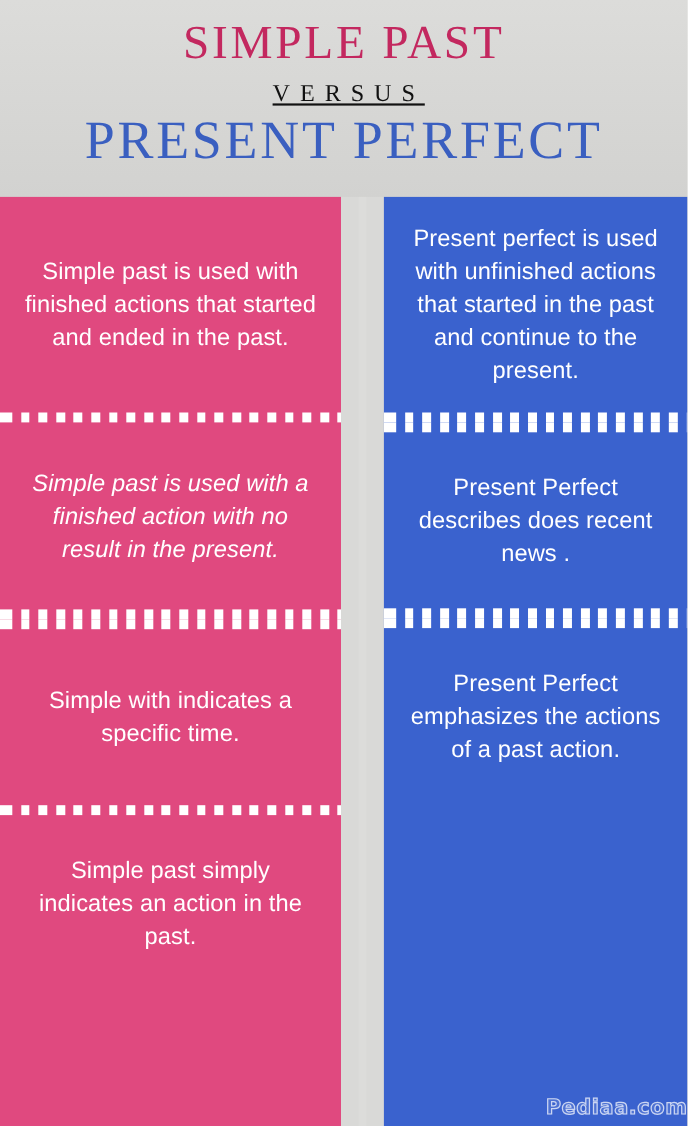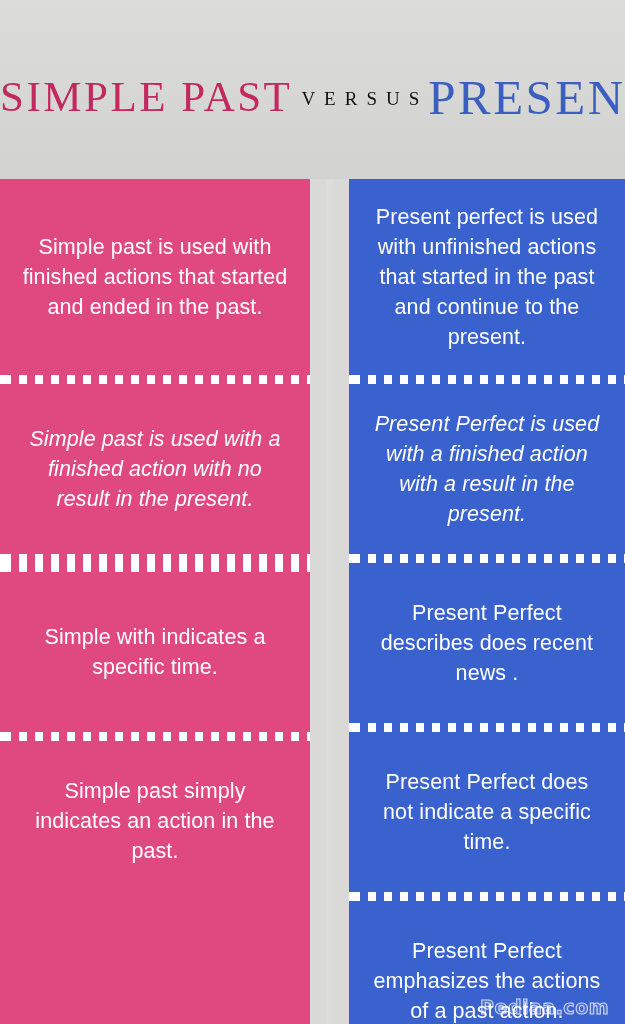--- a/index.html
+++ b/index.html
@@ -24,45 +24,46 @@
 
   
   .header {
     position: absolute;
     left: 0;
     top: 0;
     width: 625px;
     height: 179px;
     background: linear-gradient(180deg, #dcdcda 0%, #d6d6d4 60%, #d2d2d0 100%);
     display: flex;
-    flex-direction: row;
+    flex-direction: column;
     align-items: center;
     justify-content: flex-start;
     box-sizing: border-box;
     padding-top: 14px;
   }
   .title-main {
     font-family: "Liberation Serif", "DejaVu Serif", serif;
     font-size: 43px;
     line-height: 52px;
     letter-spacing: 2.5px;
     font-weight: 400;
     color: #c3285f;
     white-space: nowrap;
   }
   .title-versus {
     font-family: "Liberation Serif", "DejaVu Serif", serif;
-    font-size: 19px;
+    font-size: 22px;
     line-height: 30px;
     letter-spacing: 9px;
     color: #111111;
     font-weight: 400;
     margin-top: 4px;
     padding-left: 9px;
     white-space: nowrap;
+    text-decoration: underline;
   }
   .title-sub {
     font-family: "Liberation Serif", "DejaVu Serif", serif;
     font-size: 49px;
     line-height: 52px;
     letter-spacing: 2.5px;
     font-weight: 400;
     color: #3a5fc0;
     margin-top: 2px;
     white-space: nowrap;
@@ -137,21 +138,21 @@
       to right,
       #ffffff 0px, #ffffff 8px,
       rgba(255,255,255,0) 8px, rgba(255,255,255,0) 16px
     );
     background-position: 3px 0;
   }
 
   
   .watermark {
     position: absolute;
-    right: 16px;
+    right: 0;
     bottom: 6px;
     font-family: "DejaVu Sans", sans-serif;
     font-size: 19px;
     line-height: 22px;
     font-weight: 700;
     letter-spacing: 0.5px;
     color: rgba(255,255,255,0.10);
     -webkit-text-stroke: 1.1px rgba(255,255,255,0.72);
     text-stroke: 1.1px rgba(255,255,255,0.72);
     white-space: nowrap;
@@ -190,31 +191,25 @@
       </div>
     </div>
 
     <div class="col-gap"></div>
 
     <div class="column right">
       <div class="cell h-r1">
         <p>Present perfect is used with unfinished actions that started in the past and continue to the present.</p>
       </div>
       <div class="dash-divider"></div>
-      <div class="cell h-r2">
-        <p>Present Perfect is used with a finished action with a result in the present.</p>
-      </div>
       <div class="dash-divider"></div>
       <div class="cell h-r3">
         <p>Present Perfect describes does recent news .</p>
       </div>
       <div class="dash-divider"></div>
-      <div class="cell h-r4">
-        <p>Present Perfect does not indicate a specific time.</p>
-      </div>
       <div class="dash-divider"></div>
       <div class="cell h-r5">
         <p>Present Perfect emphasizes the actions of a past action.</p>
       </div>
       <div class="watermark">Pediaa.com</div>
     </div>
 
   </div>
 </div>
 

